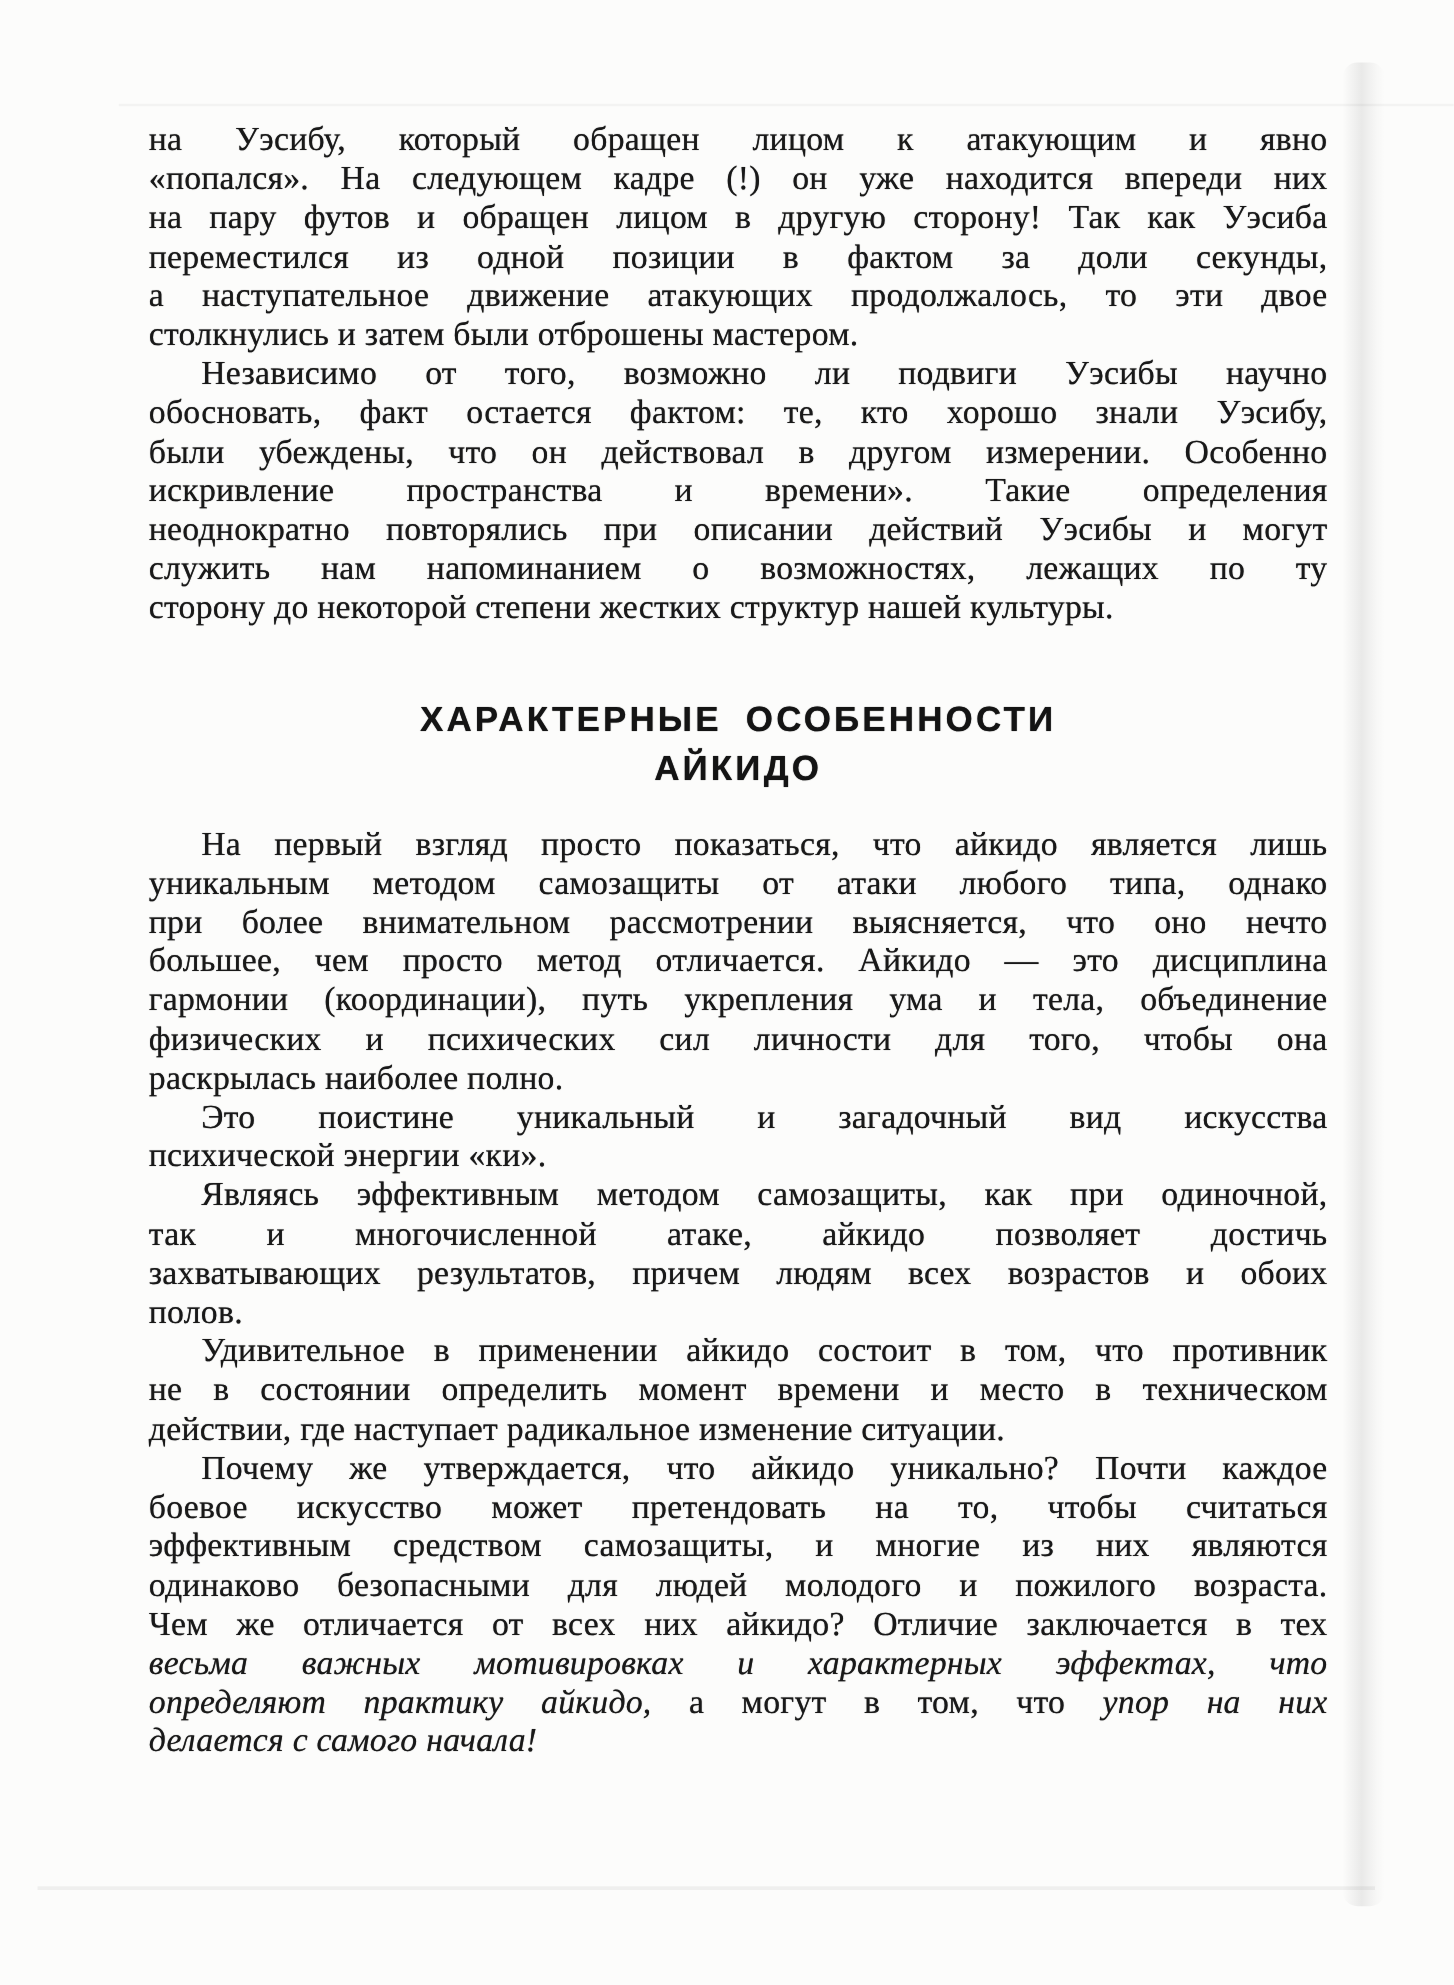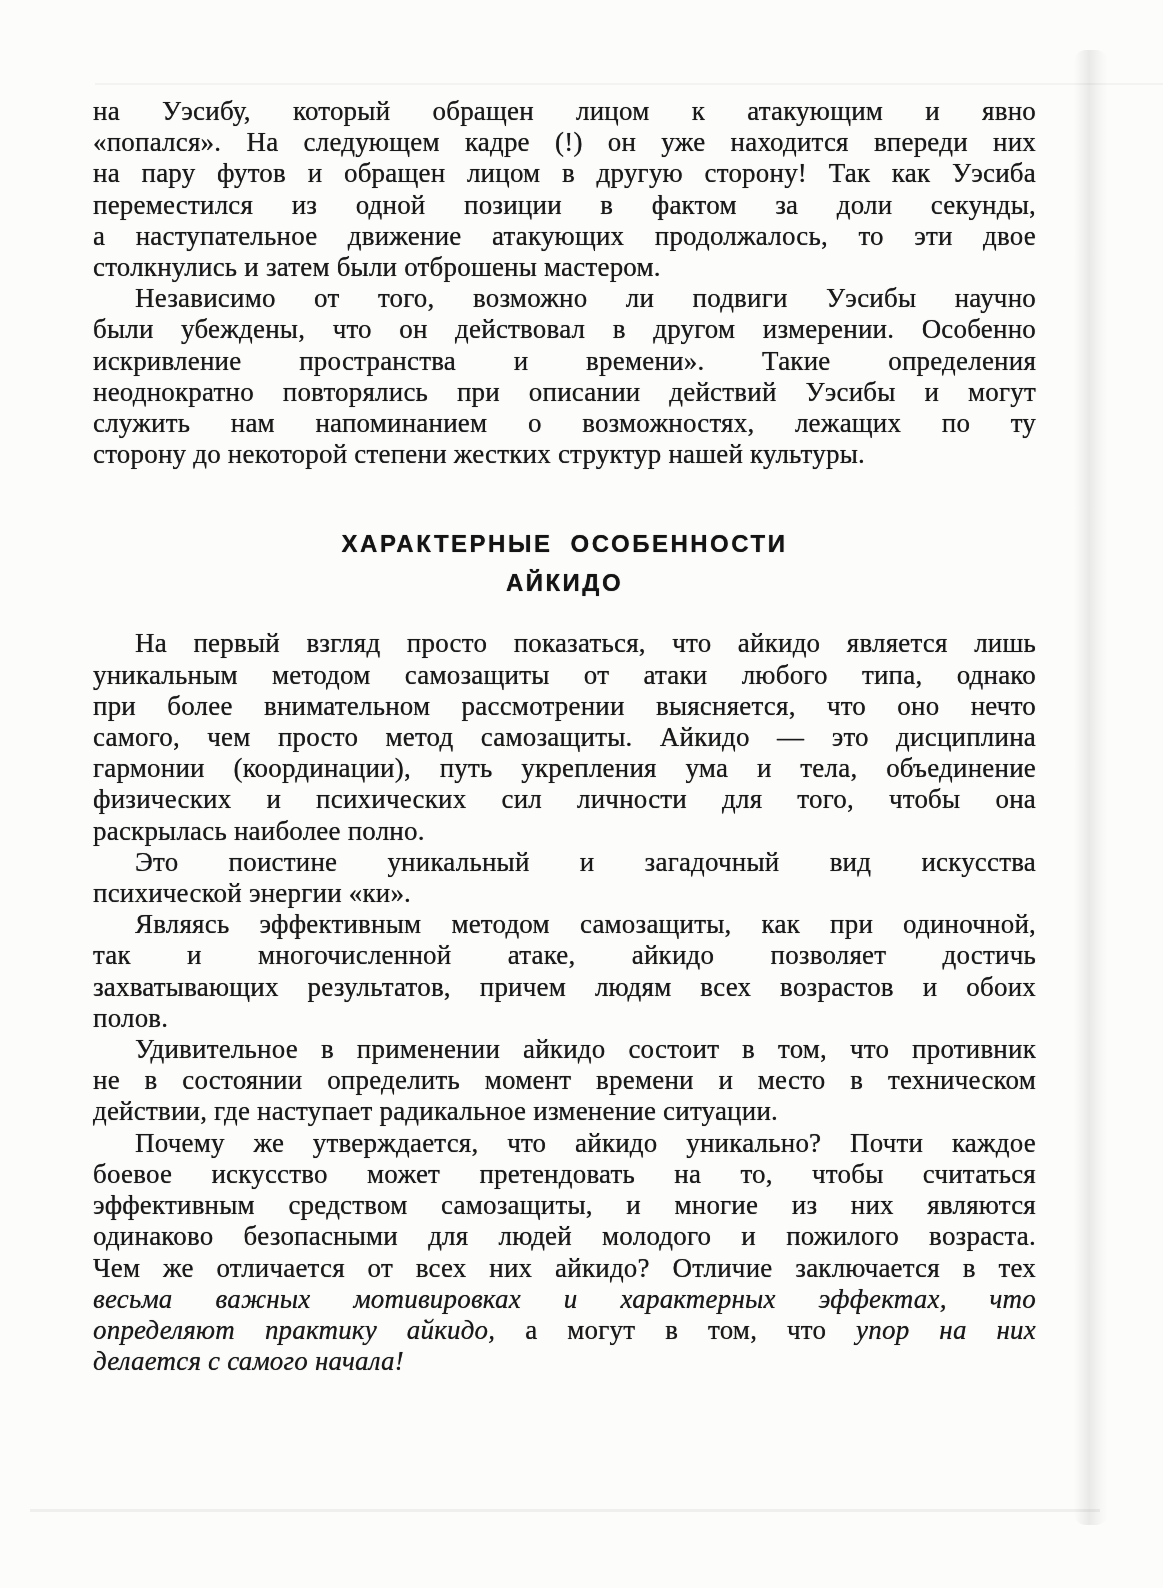--- a/index.html
+++ b/index.html
@@ -22,21 +22,21 @@
     left: 30px; top: 1509px; width: 1070px; height: 3px;
     background: rgba(0,0,0,0.05);
   }
   .scan-line-top {
     position: absolute;
     left: 95px; top: 83px; width: 1068px; height: 2px;
     background: rgba(0,0,0,0.035);
   }
   .text-block {
     position: absolute;
-    left: 93px; top: 96px; width: 943px;
+    left: 119px; top: 96px; width: 943px;
     font-size: 27px;
     letter-spacing: 0.2px;
     color: #191919;
     text-shadow: 0 0 0.7px rgba(10,10,10,0.75);
   }
   .para { margin: 0; }
   .line {
     line-height: 31.2px;
     text-align: justify;
     text-align-last: justify;
@@ -46,21 +46,21 @@
     text-align: left;
     text-align-last: left;
   }
   .line.indent { text-indent: 42px; }
   .it { font-style: italic; }
   .heading {
     margin: 54px 0 26px 0;
     text-align-last: center;
     font-family: "Liberation Sans", sans-serif;
     font-weight: bold;
-    font-size: 24px;
+    font-size: 28px;
     line-height: 39px;
     letter-spacing: 2.5px;
     word-spacing: 9px;
     color: #141414;
     text-shadow: 0 0 0.8px rgba(10,10,10,0.8);
   }
   .heading .hline { display: block; }
 </style>
 </head>
 <body>
@@ -77,37 +77,38 @@
       <div class="line">на Уэсибу, который обращен лицом к атакующим и явно</div>
       <div class="line">«попался». На следующем кадре (!) он уже находится впереди них</div>
       <div class="line">на пару футов и обращен лицом в другую сторону! Так как Уэсиба</div>
       <div class="line">переместился из одной позиции в фактом за доли секунды,</div>
       <div class="line">а наступательное движение атакующих продолжалось, то эти двое</div>
       <div class="line end">столкнулись и затем были отброшены мастером.</div>
     </div>
 
     <div class="para">
       <div class="line indent">Независимо от того, возможно ли подвиги Уэсибы научно</div>
+      <div class="line">обосновать, факт остается фактом: те, кто хорошо знали Уэсибу,</div>
       <div class="line">были убеждены, что он действовал в другом измерении. Особенно</div>
       <div class="line">искривление пространства и времени». Такие определения</div>
       <div class="line">неоднократно повторялись при описании действий Уэсибы и могут</div>
       <div class="line">служить нам напоминанием о возможностях, лежащих по ту</div>
       <div class="line end">сторону до некоторой степени жестких структур нашей культуры.</div>
     </div>
 
     <div class="heading">
       <span class="hline">ХАРАКТЕРНЫЕ ОСОБЕННОСТИ</span>
       <span class="hline">АЙКИДО</span>
     </div>
 
     <div class="para">
       <div class="line indent">На первый взгляд просто показаться, что айкидо является лишь</div>
       <div class="line">уникальным методом самозащиты от атаки любого типа, однако</div>
       <div class="line">при более внимательном рассмотрении выясняется, что оно нечто</div>
-      <div class="line">самого, чем просто метод самозащиты. Айкидо — это дисциплина</div>
+      <div class="line">большее, чем просто метод отличается. Айкидо — это дисциплина</div>
       <div class="line">гармонии (координации), путь укрепления ума и тела, объединение</div>
       <div class="line">физических и психических сил личности для того, чтобы она</div>
       <div class="line end">раскрылась наиболее полно.</div>
     </div>
 
     <div class="para">
       <div class="line indent">Это поистине уникальный и загадочный вид искусства</div>
       <div class="line end">психической энергии «ки».</div>
     </div>
 

